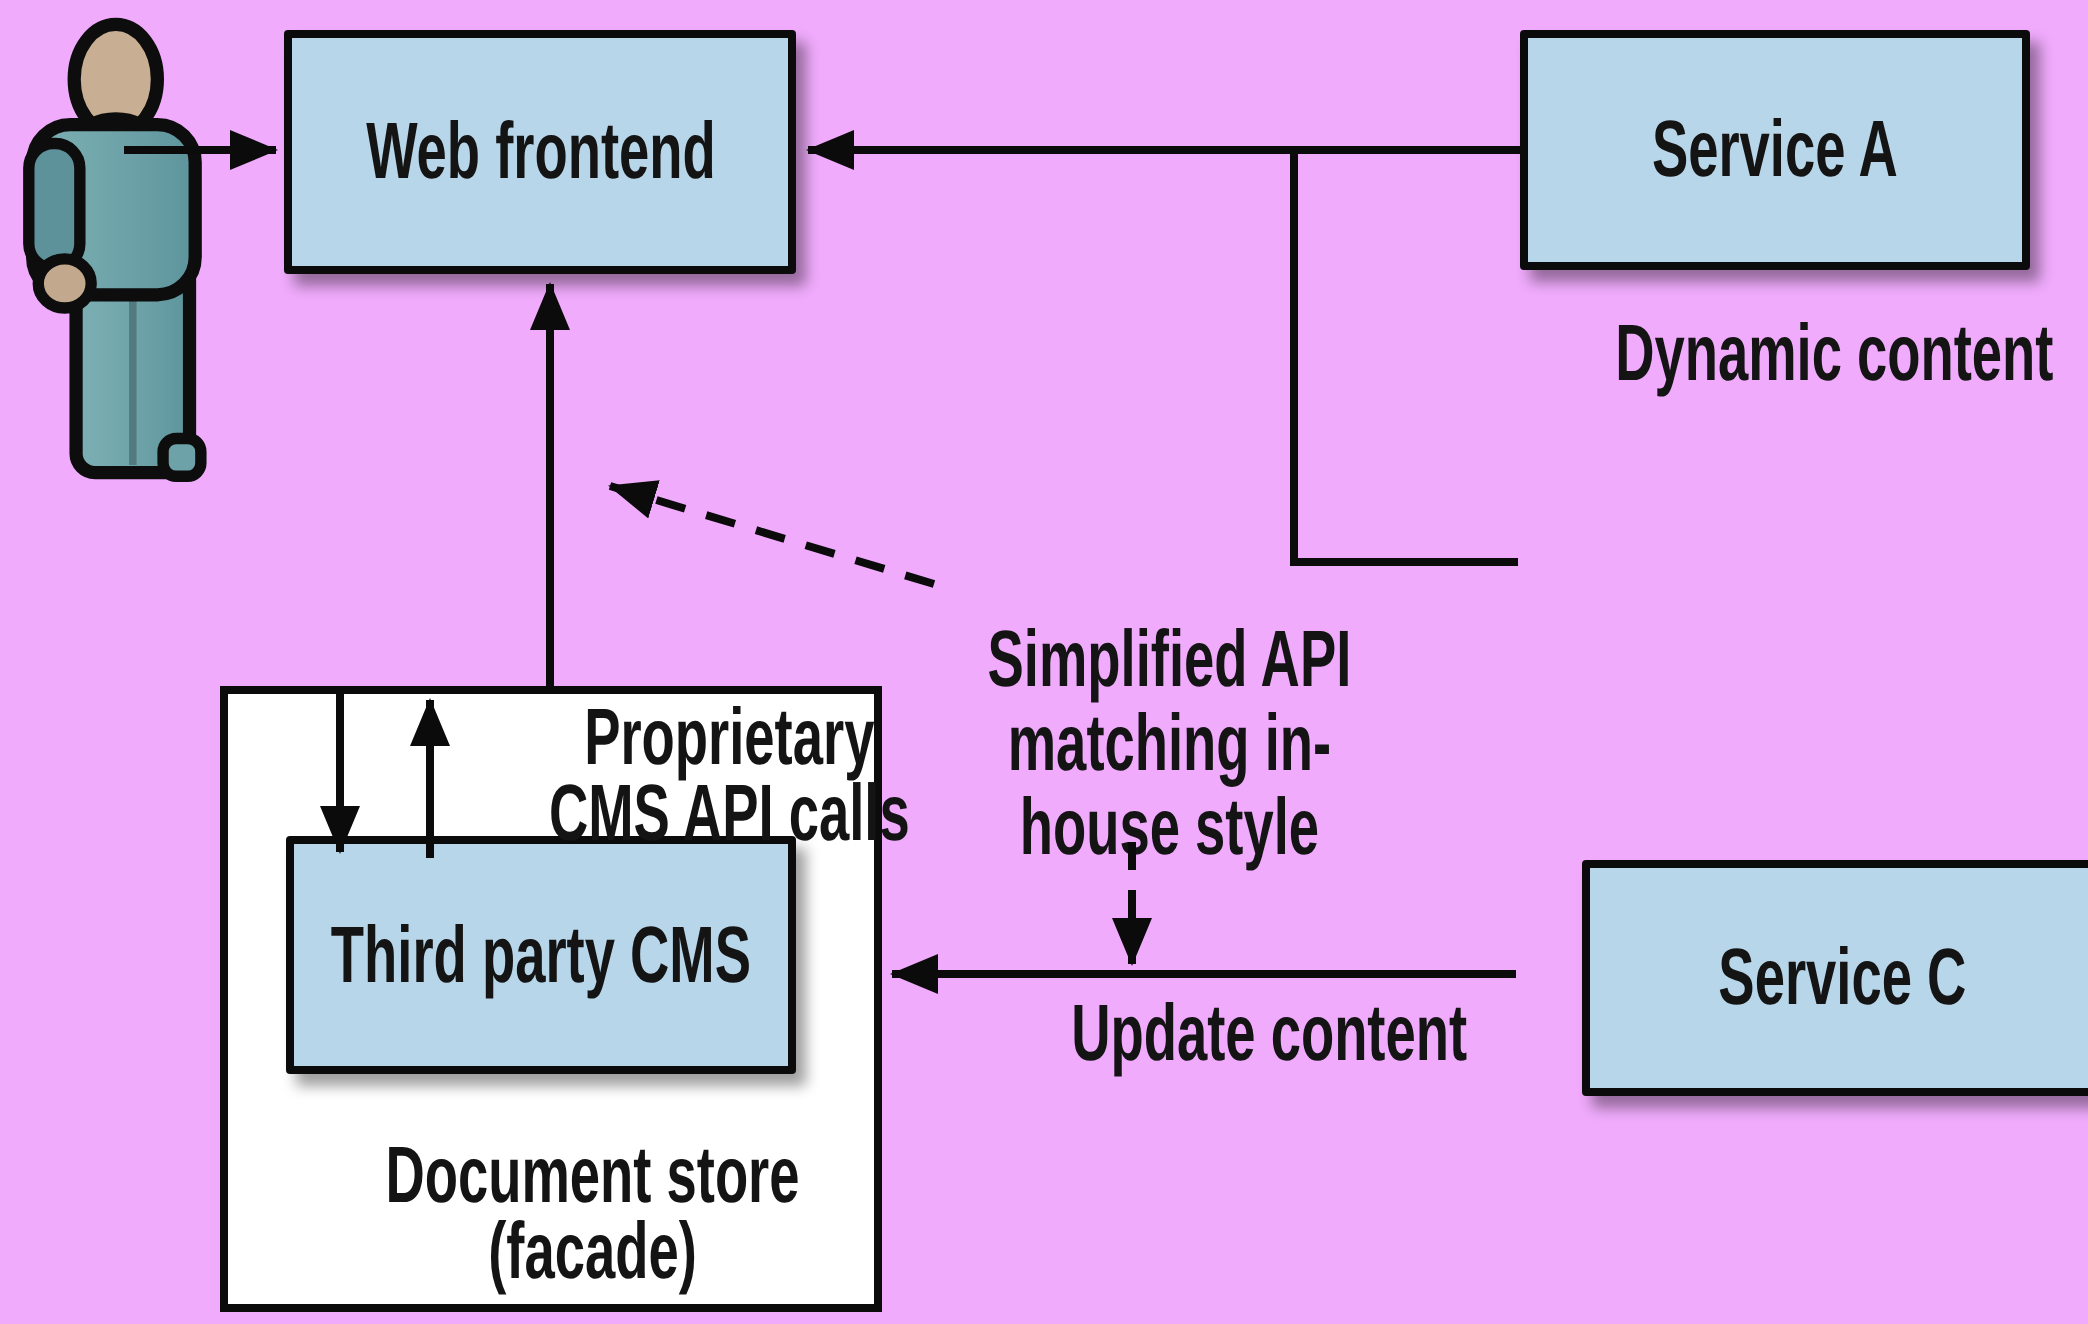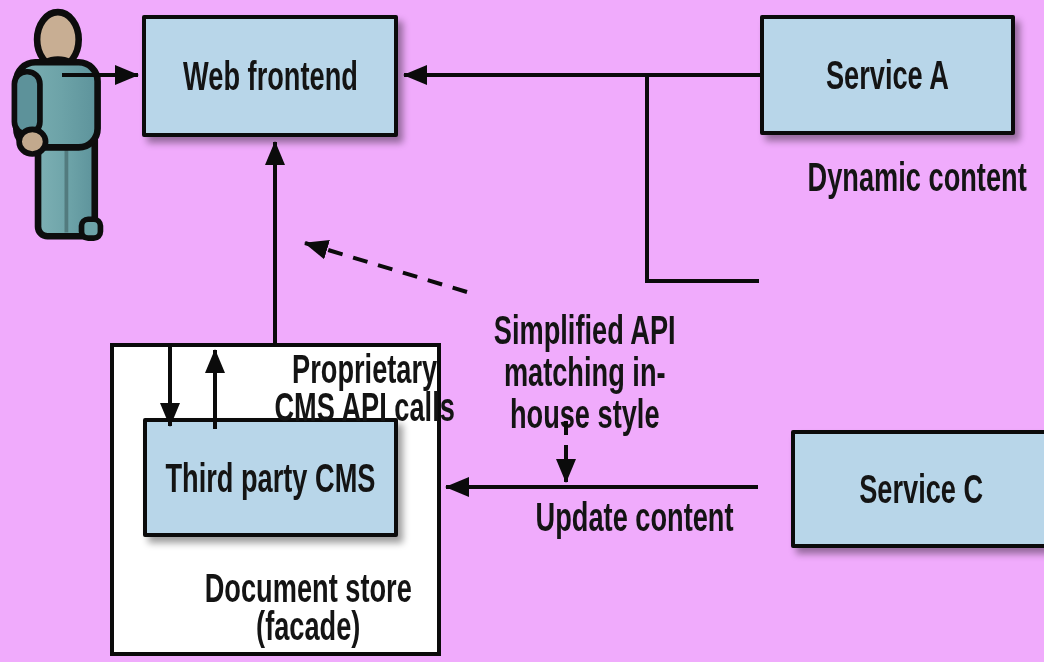--- a/index.html
+++ b/index.html
@@ -89,21 +89,21 @@
     <span class="lbl multi">Simplified API
 matching in-
 house style</span>
   </div>
 
   <div class="flabel lh38" style="left:232px; top:350px; width:260px;">
     <span class="lbl multi">Proprietary
 CMS API calls</span>
   </div>
 
-  <div class="flabel lh38" style="left:156px; top:569px; width:260px;">
+  <div class="flabel lh38" style="left:144px; top:569px; width:260px;">
     <span class="lbl multi">Document store
 (facade)</span>
   </div>
 
   <svg class="layer" width="1044" height="662" viewBox="0 0 1044 662" aria-hidden="true">
     <defs>
       <marker id="ah" markerUnits="userSpaceOnUse" markerWidth="26" markerHeight="22" refX="23" refY="10" orient="auto">
         <path d="M0,0 L24,10 L0,20 Z" fill="#0b0b0b"></path>
       </marker>
     </defs>

